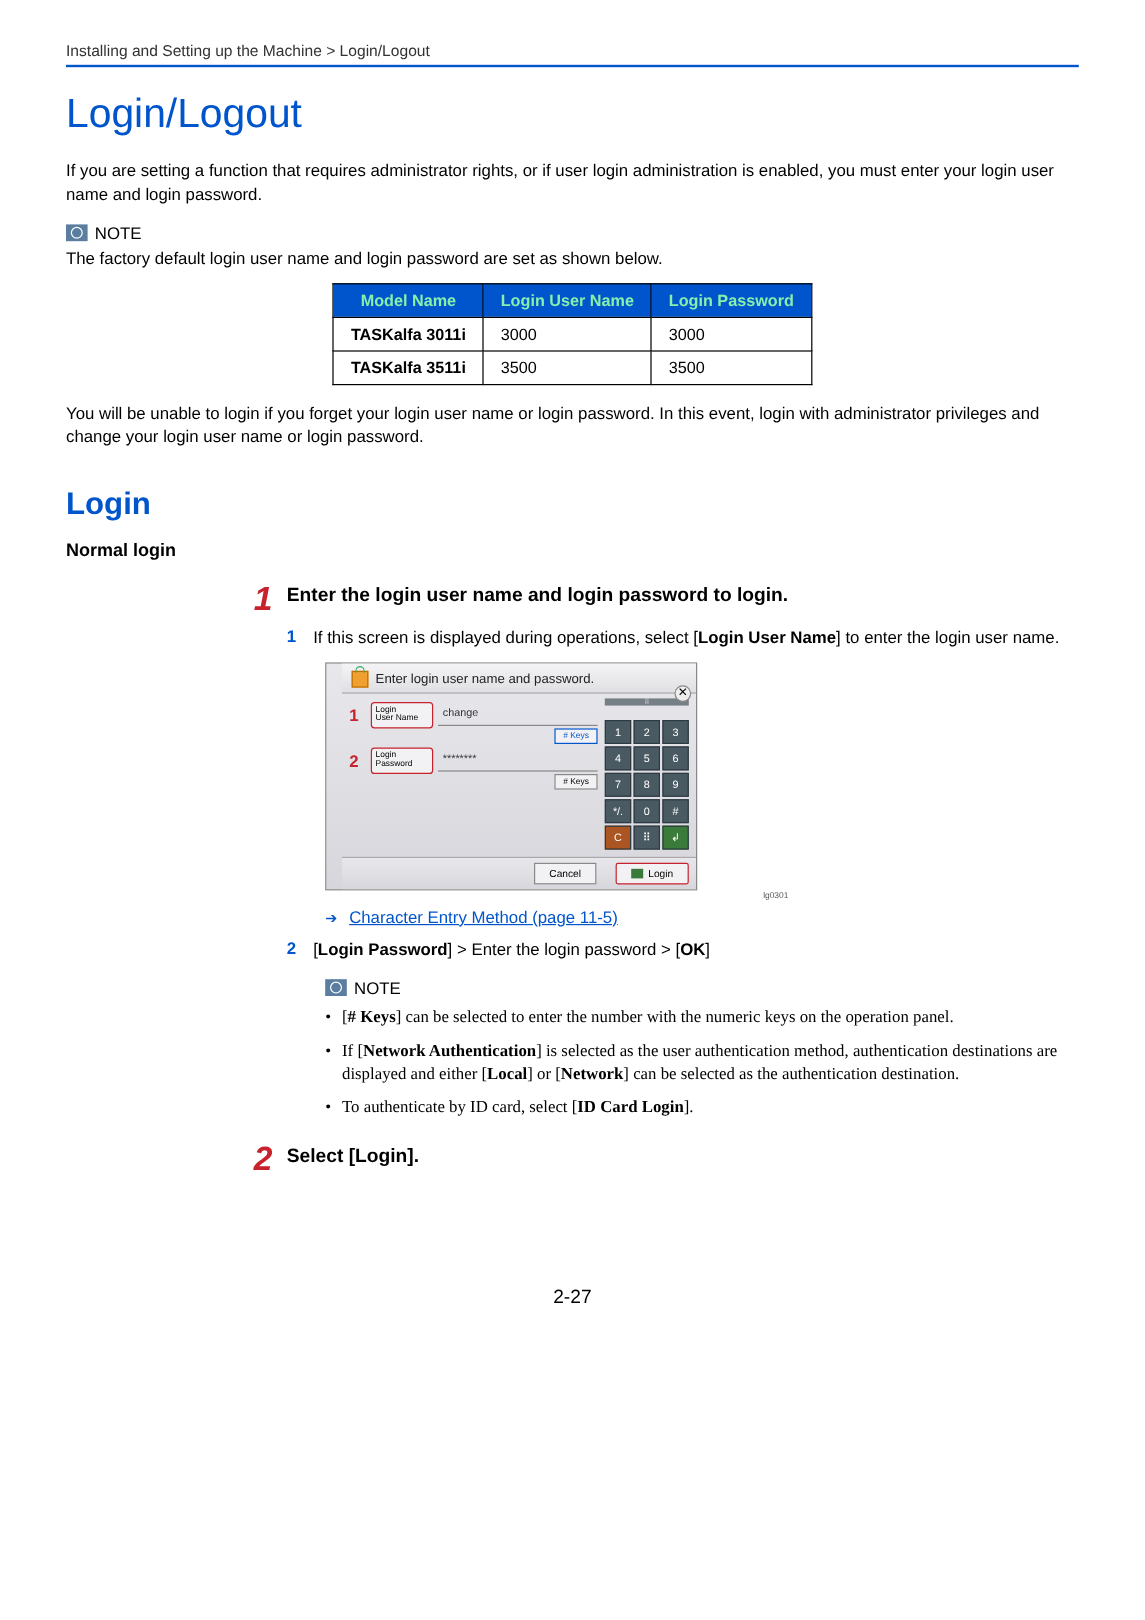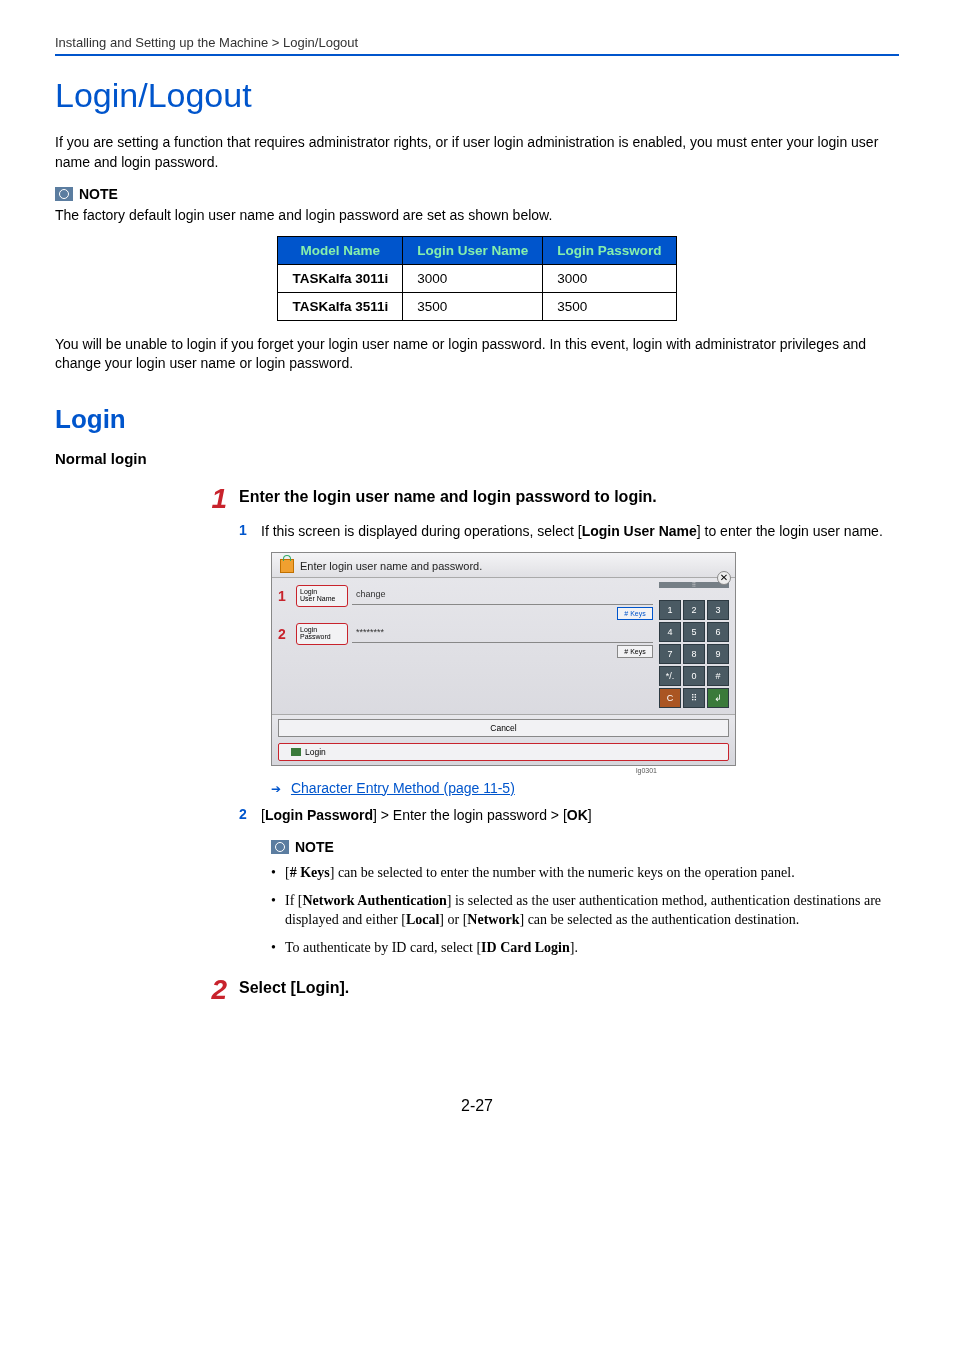--- a/index.html
+++ b/index.html
@@ -45,21 +45,21 @@
   }
   .para {
     font-size: 14px;
     line-height: 1.4;
     margin: 0 0 14px 0;
   }
   .note-hdr {
     display: inline-flex;
     align-items: center;
     gap: 6px;
-    font-weight: bold;
+    font-weight: normal;
     margin-bottom: 4px;
   }
   .note-icon {
     width: 18px; height: 14px;
     background: #5b7da0;
     display: inline-block;
     position: relative;
   }
   .note-icon::after {
     content: "";
@@ -146,25 +146,26 @@
   }
   .page-num {
     text-align: center;
     font-size: 16px;
     margin-top: 90px;
   }
 
   
   .shot-wrap { margin: 10px 0 6px 32px; }
   .shot {
-    width: 465px;
+    width: 310px;
     background: linear-gradient(#e8e8ec,#d6d6dc);
     border: 1px solid #888;
     font-size: 10px;
     position: relative;
+    padding-left: 13px;
   }
   .shot-top {
     background: linear-gradient(#f4f4f6,#e0e0e4);
     border-bottom: 1px solid #aaa;
     padding: 6px 8px 4px 8px;
     display: flex;
     align-items: center;
     gap: 6px;
     position: relative;
   }
@@ -273,23 +274,22 @@
     justify-content: center;
     color: #ddd;
     font-size: 6px;
   }
 
   .shot-footer {
     border-top: 1px solid #aaa;
     padding: 4px 6px;
     display: flex;
     justify-content: flex-end;
-    gap: 6px;
+    gap: 16px;
     background: linear-gradient(#e8e8ec,#d6d6dc);
-    flex-direction: column;
   }
   .fbtn {
     height: 18px;
     border: 1px solid #888;
     font-size: 8.5px;
     padding: 0 12px;
     line-height: 16px;
     background: #f2f2f4;
     text-align: center;
   }

